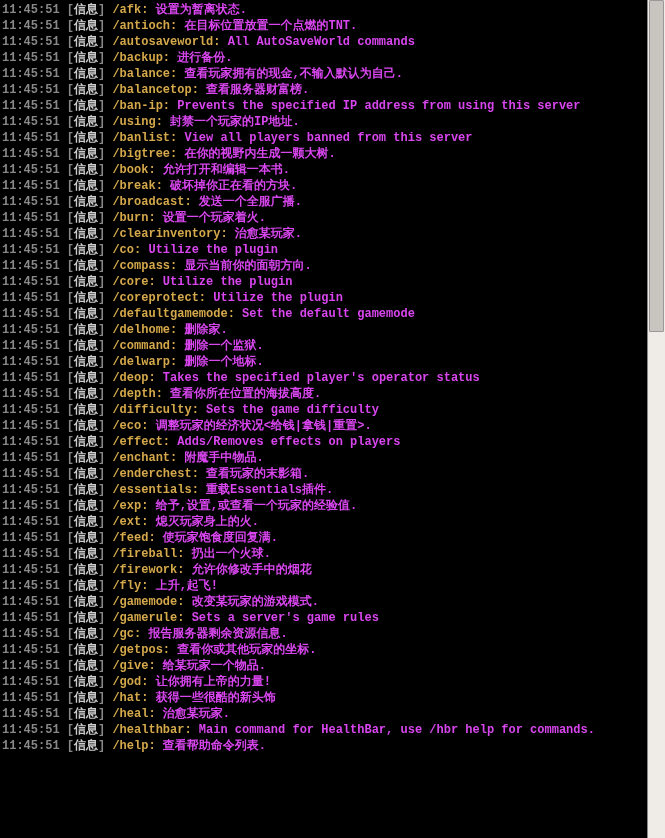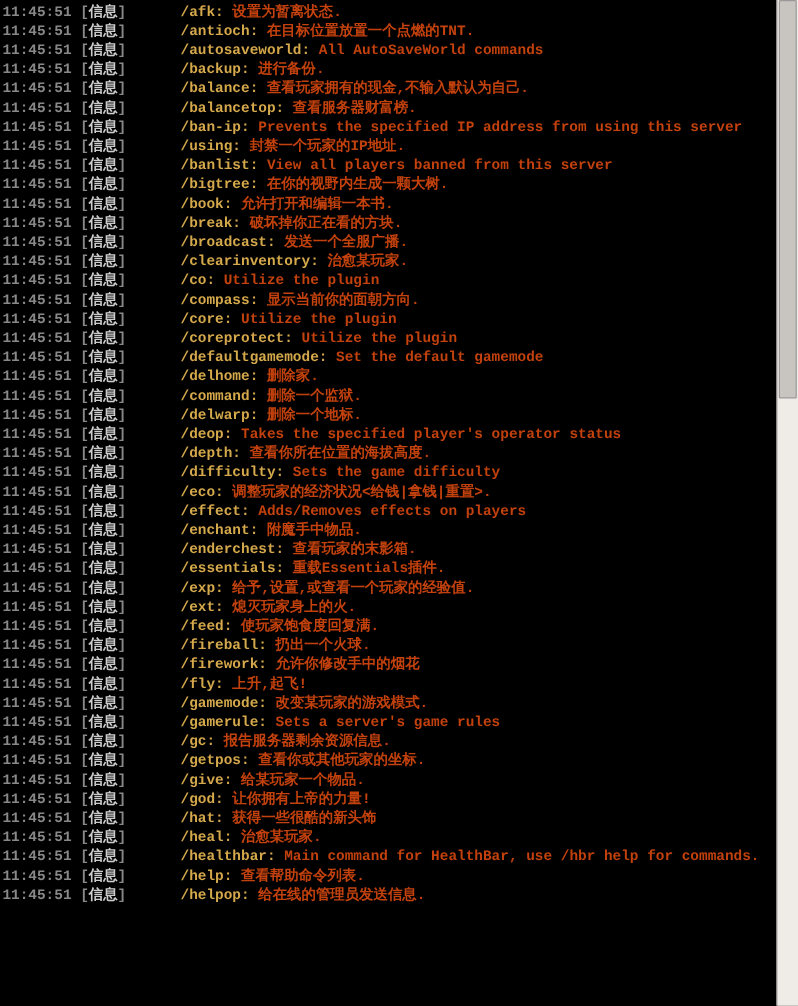--- a/index.html
+++ b/index.html
@@ -33,24 +33,23 @@
       color: #888;
     }
     .info-tag {
       color: #ccc;
     }
     .bracket {
       color: #888;
     }
     .command {
       color: #d4a84b;
-      margin-left: 38px;
     }
     .desc {
-      color: #c2410c;
+      color: #d946ef;
     }
     .scrollbar {
       position: absolute;
       right: 0;
       top: 0;
       width: 18px;
       height: 838px;
       background: #efebe7;
       border-left: 1px solid #888;
     }
@@ -83,20 +82,21 @@
     <div class="line"><span class="timestamp">11:45:51 </span><span class="bracket">[</span><span class="info-tag">信息</span><span class="bracket">] </span><span class="command">/backup: </span><span class="desc">进行备份.</span></div>
     <div class="line"><span class="timestamp">11:45:51 </span><span class="bracket">[</span><span class="info-tag">信息</span><span class="bracket">] </span><span class="command">/balance: </span><span class="desc">查看玩家拥有的现金,不输入默认为自己.</span></div>
     <div class="line"><span class="timestamp">11:45:51 </span><span class="bracket">[</span><span class="info-tag">信息</span><span class="bracket">] </span><span class="command">/balancetop: </span><span class="desc">查看服务器财富榜.</span></div>
     <div class="line"><span class="timestamp">11:45:51 </span><span class="bracket">[</span><span class="info-tag">信息</span><span class="bracket">] </span><span class="command">/ban-ip: </span><span class="desc">Prevents the specified IP address from using this server</span></div>
     <div class="line"><span class="timestamp">11:45:51 </span><span class="bracket">[</span><span class="info-tag">信息</span><span class="bracket">] </span><span class="command">/using: </span><span class="desc">封禁一个玩家的IP地址.</span></div>
     <div class="line"><span class="timestamp">11:45:51 </span><span class="bracket">[</span><span class="info-tag">信息</span><span class="bracket">] </span><span class="command">/banlist: </span><span class="desc">View all players banned from this server</span></div>
     <div class="line"><span class="timestamp">11:45:51 </span><span class="bracket">[</span><span class="info-tag">信息</span><span class="bracket">] </span><span class="command">/bigtree: </span><span class="desc">在你的视野内生成一颗大树.</span></div>
     <div class="line"><span class="timestamp">11:45:51 </span><span class="bracket">[</span><span class="info-tag">信息</span><span class="bracket">] </span><span class="command">/book: </span><span class="desc">允许打开和编辑一本书.</span></div>
     <div class="line"><span class="timestamp">11:45:51 </span><span class="bracket">[</span><span class="info-tag">信息</span><span class="bracket">] </span><span class="command">/break: </span><span class="desc">破坏掉你正在看的方块.</span></div>
     <div class="line"><span class="timestamp">11:45:51 </span><span class="bracket">[</span><span class="info-tag">信息</span><span class="bracket">] </span><span class="command">/broadcast: </span><span class="desc">发送一个全服广播.</span></div>
+    <div class="line"><span class="timestamp">11:45:51 </span><span class="bracket">[</span><span class="info-tag">信息</span><span class="bracket">] </span><span class="command">/burn: </span><span class="desc">设置一个玩家着火.</span></div>
     <div class="line"><span class="timestamp">11:45:51 </span><span class="bracket">[</span><span class="info-tag">信息</span><span class="bracket">] </span><span class="command">/clearinventory: </span><span class="desc">治愈某玩家.</span></div>
     <div class="line"><span class="timestamp">11:45:51 </span><span class="bracket">[</span><span class="info-tag">信息</span><span class="bracket">] </span><span class="command">/co: </span><span class="desc">Utilize the plugin</span></div>
     <div class="line"><span class="timestamp">11:45:51 </span><span class="bracket">[</span><span class="info-tag">信息</span><span class="bracket">] </span><span class="command">/compass: </span><span class="desc">显示当前你的面朝方向.</span></div>
     <div class="line"><span class="timestamp">11:45:51 </span><span class="bracket">[</span><span class="info-tag">信息</span><span class="bracket">] </span><span class="command">/core: </span><span class="desc">Utilize the plugin</span></div>
     <div class="line"><span class="timestamp">11:45:51 </span><span class="bracket">[</span><span class="info-tag">信息</span><span class="bracket">] </span><span class="command">/coreprotect: </span><span class="desc">Utilize the plugin</span></div>
     <div class="line"><span class="timestamp">11:45:51 </span><span class="bracket">[</span><span class="info-tag">信息</span><span class="bracket">] </span><span class="command">/defaultgamemode: </span><span class="desc">Set the default gamemode</span></div>
     <div class="line"><span class="timestamp">11:45:51 </span><span class="bracket">[</span><span class="info-tag">信息</span><span class="bracket">] </span><span class="command">/delhome: </span><span class="desc">删除家.</span></div>
     <div class="line"><span class="timestamp">11:45:51 </span><span class="bracket">[</span><span class="info-tag">信息</span><span class="bracket">] </span><span class="command">/command: </span><span class="desc">删除一个监狱.</span></div>
     <div class="line"><span class="timestamp">11:45:51 </span><span class="bracket">[</span><span class="info-tag">信息</span><span class="bracket">] </span><span class="command">/delwarp: </span><span class="desc">删除一个地标.</span></div>
     <div class="line"><span class="timestamp">11:45:51 </span><span class="bracket">[</span><span class="info-tag">信息</span><span class="bracket">] </span><span class="command">/deop: </span><span class="desc">Takes the specified player's operator status</span></div>
@@ -116,20 +116,19 @@
     <div class="line"><span class="timestamp">11:45:51 </span><span class="bracket">[</span><span class="info-tag">信息</span><span class="bracket">] </span><span class="command">/gamemode: </span><span class="desc">改变某玩家的游戏模式.</span></div>
     <div class="line"><span class="timestamp">11:45:51 </span><span class="bracket">[</span><span class="info-tag">信息</span><span class="bracket">] </span><span class="command">/gamerule: </span><span class="desc">Sets a server's game rules</span></div>
     <div class="line"><span class="timestamp">11:45:51 </span><span class="bracket">[</span><span class="info-tag">信息</span><span class="bracket">] </span><span class="command">/gc: </span><span class="desc">报告服务器剩余资源信息.</span></div>
     <div class="line"><span class="timestamp">11:45:51 </span><span class="bracket">[</span><span class="info-tag">信息</span><span class="bracket">] </span><span class="command">/getpos: </span><span class="desc">查看你或其他玩家的坐标.</span></div>
     <div class="line"><span class="timestamp">11:45:51 </span><span class="bracket">[</span><span class="info-tag">信息</span><span class="bracket">] </span><span class="command">/give: </span><span class="desc">给某玩家一个物品.</span></div>
     <div class="line"><span class="timestamp">11:45:51 </span><span class="bracket">[</span><span class="info-tag">信息</span><span class="bracket">] </span><span class="command">/god: </span><span class="desc">让你拥有上帝的力量!</span></div>
     <div class="line"><span class="timestamp">11:45:51 </span><span class="bracket">[</span><span class="info-tag">信息</span><span class="bracket">] </span><span class="command">/hat: </span><span class="desc">获得一些很酷的新头饰</span></div>
     <div class="line"><span class="timestamp">11:45:51 </span><span class="bracket">[</span><span class="info-tag">信息</span><span class="bracket">] </span><span class="command">/heal: </span><span class="desc">治愈某玩家.</span></div>
     <div class="line"><span class="timestamp">11:45:51 </span><span class="bracket">[</span><span class="info-tag">信息</span><span class="bracket">] </span><span class="command">/healthbar: </span><span class="desc">Main command for HealthBar, use /hbr help for commands.</span></div>
     <div class="line"><span class="timestamp">11:45:51 </span><span class="bracket">[</span><span class="info-tag">信息</span><span class="bracket">] </span><span class="command">/help: </span><span class="desc">查看帮助命令列表.</span></div>
-    <div class="line"><span class="timestamp">11:45:51 </span><span class="bracket">[</span><span class="info-tag">信息</span><span class="bracket">] </span><span class="command">/helpop: </span><span class="desc">给在线的管理员发送信息.</span></div>
   </div>
 
 <div class="scrollbar">
   <div class="scroll-track">
     <div class="scroll-thumb"></div>
   </div>
 </div>
 
 </body></html>

